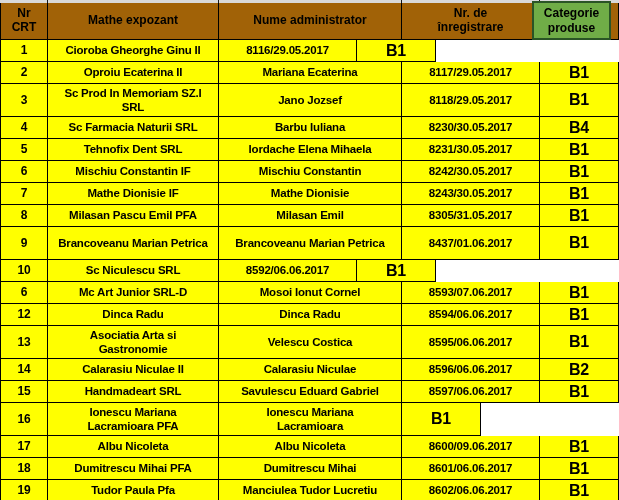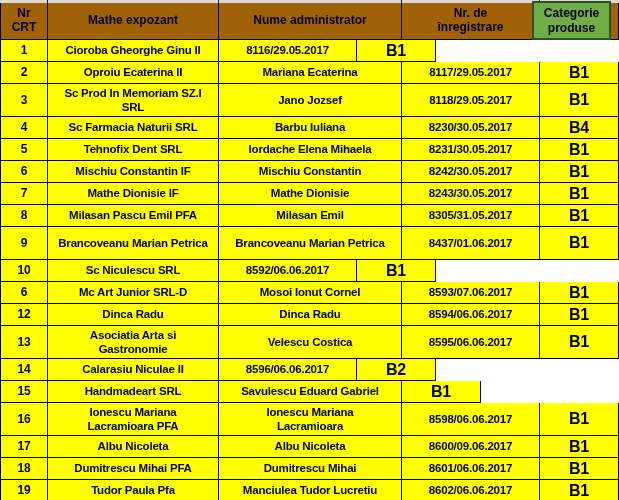--- a/index.html
+++ b/index.html
@@ -155,36 +155,37 @@
         <div class="dcell c0">13</div>
         <div class="dcell c1">Asociatia Arta si
 Gastronomie</div>
         <div class="dcell c2">Velescu Costica</div>
         <div class="dcell c3">8595/06.06.2017</div>
         <div class="dcell c4">B1</div>
       </div>
       <div class="drow">
         <div class="dcell c0">14</div>
         <div class="dcell c1">Calarasiu Niculae II</div>
+        <div class="dcell c2">Calarasiu Niculae</div>
         <div class="dcell c3">8596/06.06.2017</div>
         <div class="dcell c4">B2</div>
       </div>
       <div class="drow">
         <div class="dcell c0">15</div>
         <div class="dcell c1">Handmadeart SRL</div>
         <div class="dcell c2">Savulescu Eduard Gabriel</div>
+        <div class="dcell c3">8597/06.06.2017</div>
         <div class="dcell c4">B1</div>
       </div>
       <div class="drow tall">
         <div class="dcell c0">16</div>
         <div class="dcell c1">Ionescu Mariana
 Lacramioara PFA</div>
         <div class="dcell c2">Ionescu Mariana
 Lacramioara</div>
-        <div class="dcell c3">8598/06.06.2017</div>
         <div class="dcell c4">B1</div>
       </div>
       <div class="drow">
         <div class="dcell c0">17</div>
         <div class="dcell c1">Albu Nicoleta</div>
         <div class="dcell c2">Albu Nicoleta</div>
         <div class="dcell c3">8600/09.06.2017</div>
         <div class="dcell c4">B1</div>
       </div>
       <div class="drow">

